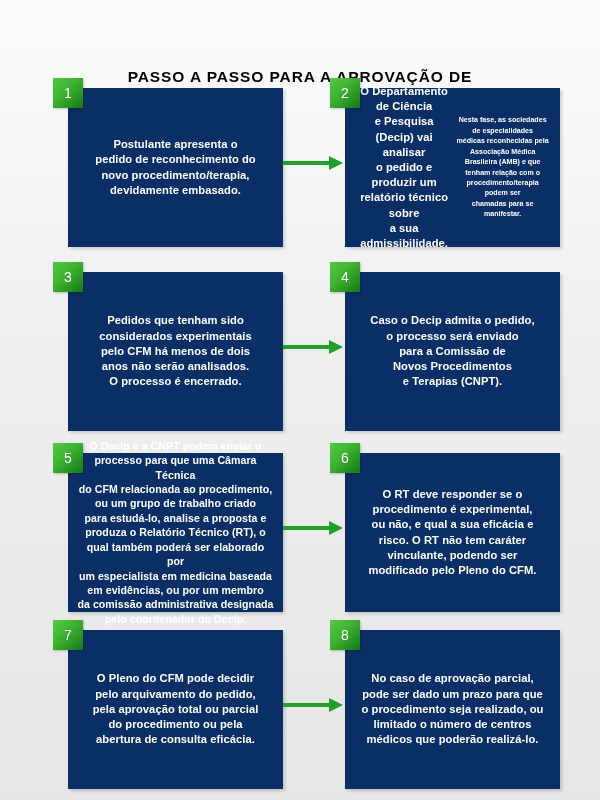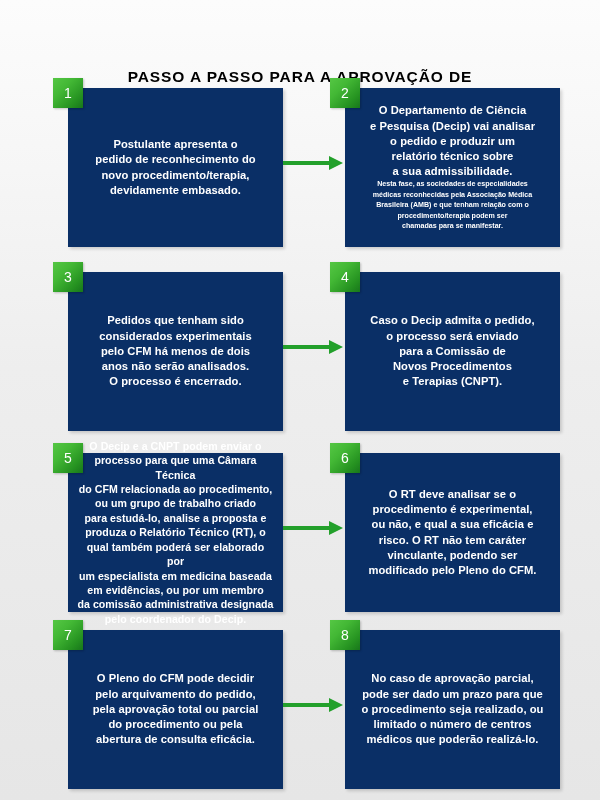--- a/index.html
+++ b/index.html
@@ -59,21 +59,21 @@
   .step.row-4 { top: 552px; }
 
   .step-box {
     position: absolute;
     top: 0; left: 0;
     width: 215px;
     height: 159px;
     background: #0a2f66;
     box-shadow: 2px 2px 3px rgba(0,0,0,0.16);
     display: flex;
-    flex-direction: column;
+    flex-direction: row;
     align-items: center;
     justify-content: center;
     padding: 8px 9px;
     text-align: center;
   }
 
   .step-text {
     color: #ffffff;
     font-size: 11.2px;
     font-weight: 700;
@@ -242,21 +242,21 @@
 da comissão administrativa designada
 pelo coordenador do Decip.</div>
     </div>
     <div class="badge">
       <span class="badge-num">5</span>
     </div>
   </div>
 
   <div class="step col-right row-3">
     <div class="step-box">
-      <div class="step-text">O RT deve analisar se o
+      <div class="step-text">O RT deve responder se o
 procedimento é experimental,
 ou não, e qual a sua eficácia e
 risco. O RT não tem caráter
 vinculante, podendo ser
 modificado pelo Pleno do CFM.</div>
     </div>
     <div class="badge">
       <span class="badge-num">6</span>
     </div>
   </div>

